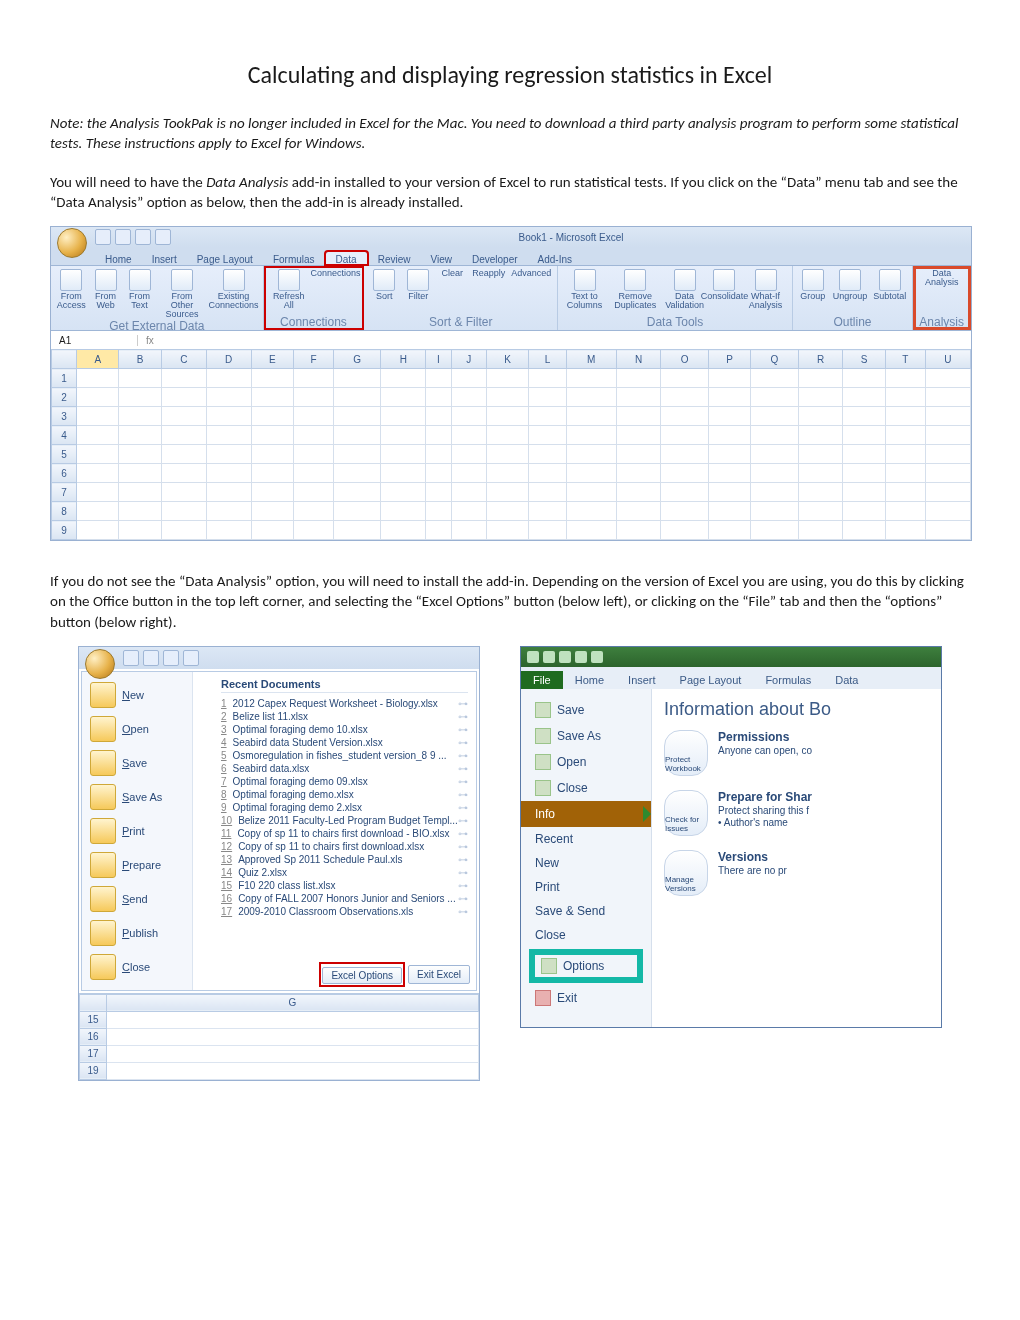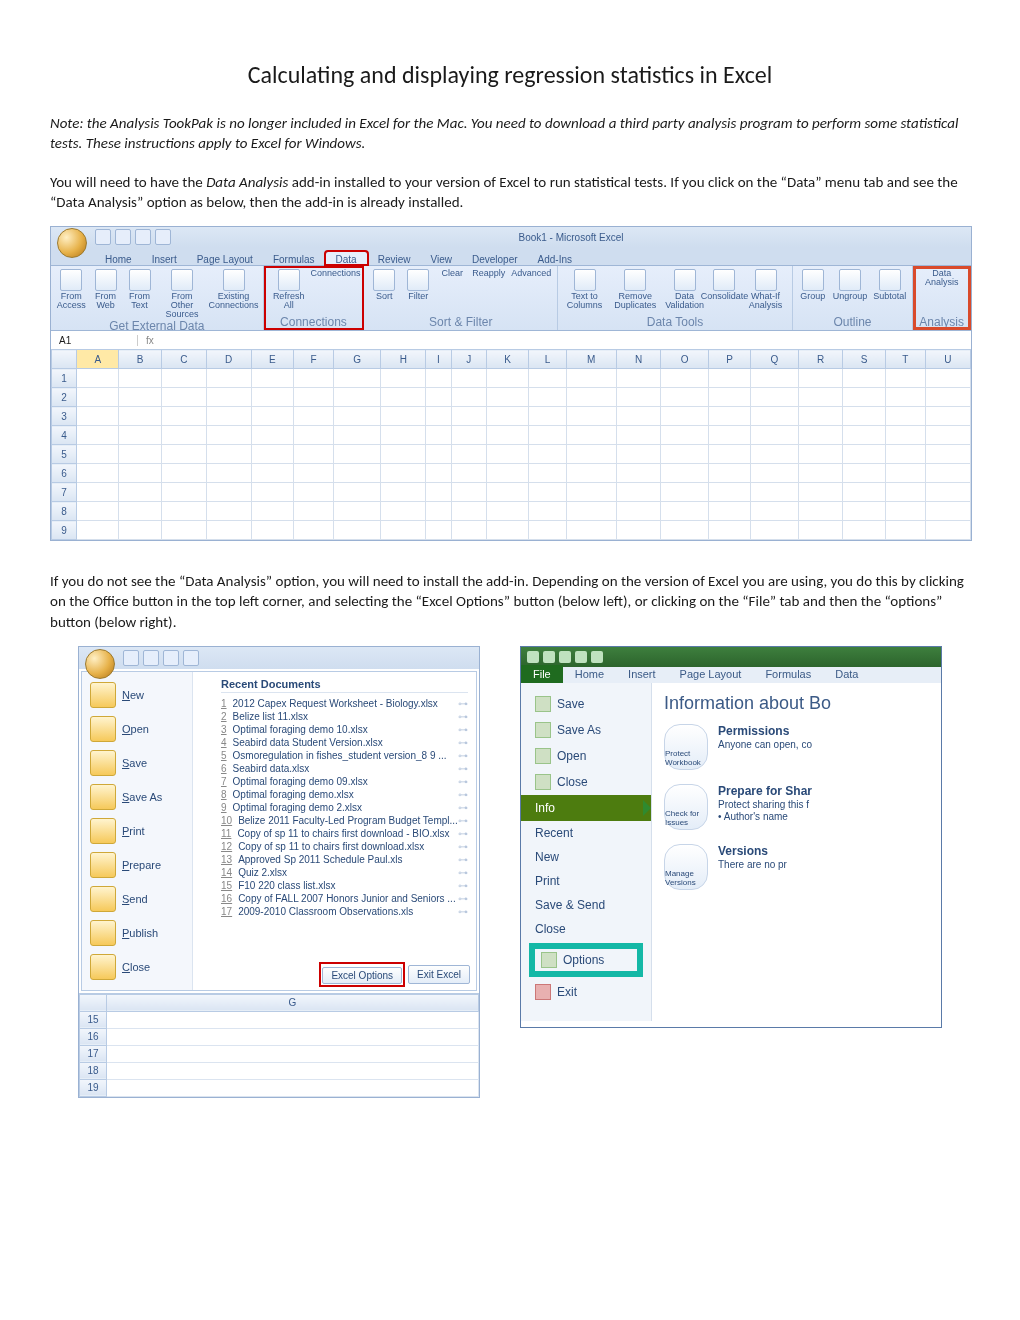--- a/index.html
+++ b/index.html
@@ -200,36 +200,36 @@
     font-family:'Segoe UI',Tahoma,sans-serif;
     background:#fff;
     overflow:hidden;
   }
   .qat3 {
     height:20px;background:linear-gradient(#3e7f3e,#2c642c);
     display:flex;align-items:center;gap:4px;padding:0 6px;
   }
   .qat3 span{width:12px;height:12px;background:#bfe2bf;border-radius:2px;}
   .tabs3 {
-    display:flex;font-size:11px;height:16px;align-items:flex-end;
+    display:flex;font-size:11px;height:22px;align-items:flex-end;
     background:#e7eef7;
   }
   .tabs3 div{padding:3px 12px;color:#3b5a86;}
   .tabs3 .file{background:#1f6b1f;color:#fff;}
   .back3 { display:flex; height:calc(100% - 42px);}
   .back3 .side {
     width:130px;background:#f1f5fa;border-right:1px solid #d5dfec;
     padding:8px 0;font-size:12px;color:#2a4a78;
   }
   .back3 .side div.itm{
     padding:5px 14px;display:flex;align-items:center;gap:6px;
   }
   .back3 .side div.itm .ic{width:14px;height:14px;background:#cfe0c4;border:1px solid #9ac48a;}
   .back3 .side div.info{
-    background:#4d7c0f;color:#fff;padding:6px 14px;
+    background:#a16207;color:#fff;padding:6px 14px;
     position:relative;
   }
   .back3 .side div.info::after{
     content:"";position:absolute;right:-8px;top:50%;transform:translateY(-50%);
     border:8px solid transparent;border-left-color:#2f8a2f;
   }
   .back3 .side div.opts{
     border:6px solid #14b8a6;margin:2px 8px;padding:3px 6px;
   }
   .back3 .main3 {
@@ -792,24 +792,20 @@
             </tr>
             <tr>
               <th class="rh">16</th>
               <td></td>
             </tr>
             <tr>
               <th class="rh">17</th>
               <td></td>
             </tr>
             <tr>
-              <th class="rh">18</th>
-              <td></td>
-            </tr>
-            <tr>
               <th class="rh">19</th>
               <td></td>
             </tr>
           </tbody>
       </table>
     </div>
   </div>
 
   <div class="shot3">
     <div class="qat3">

